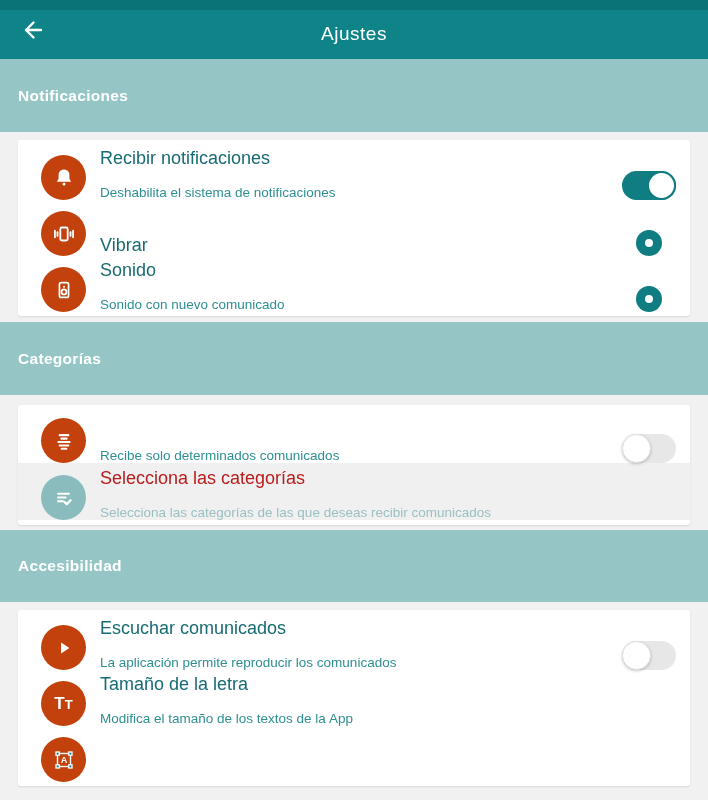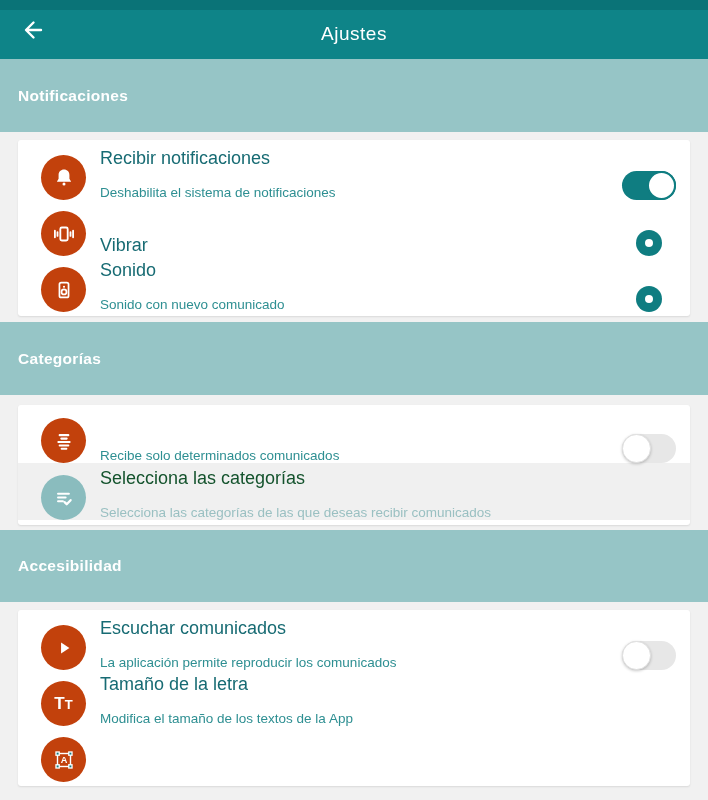--- a/index.html
+++ b/index.html
@@ -45,21 +45,21 @@
   .row.tall { height:58px; }
   .row.disabled { background:#f0f0f0; height:57px; }
   .icon-circle {
     width:45px; height:45px; border-radius:50%; background:#c2410c;
     flex:none; display:flex; align-items:center; justify-content:center;
   }
   .row.disabled .icon-circle { background:#8abcbe; }
   .texts { margin-left:14px; flex:1; min-width:0; }
   .title { font-size:18px; color:#176b73; white-space:nowrap; }
   .subtitle { font-size:13.5px; color:#2e8f92; margin-top:16px; white-space:nowrap; }
-  .row.disabled .title { color:#14532d; }
+  .row.disabled .title { color:#b91c1c; }
   .row.disabled .subtitle { color:#9ac0c2; }
   
   .toggle { position:relative; width:54px; height:29px; border-radius:15px; flex:none; cursor:pointer; }
   .toggle .knob {
     position:absolute; top:0; width:29px; height:29px; border-radius:50%;
     background:#ffffff; box-sizing:border-box;
   }
   .toggle.on  { background:#0f7d81; }
   .toggle.on .knob  { right:0; border:2px solid #0f7d81; }
   .toggle.off { background:#e7e7e7; }

